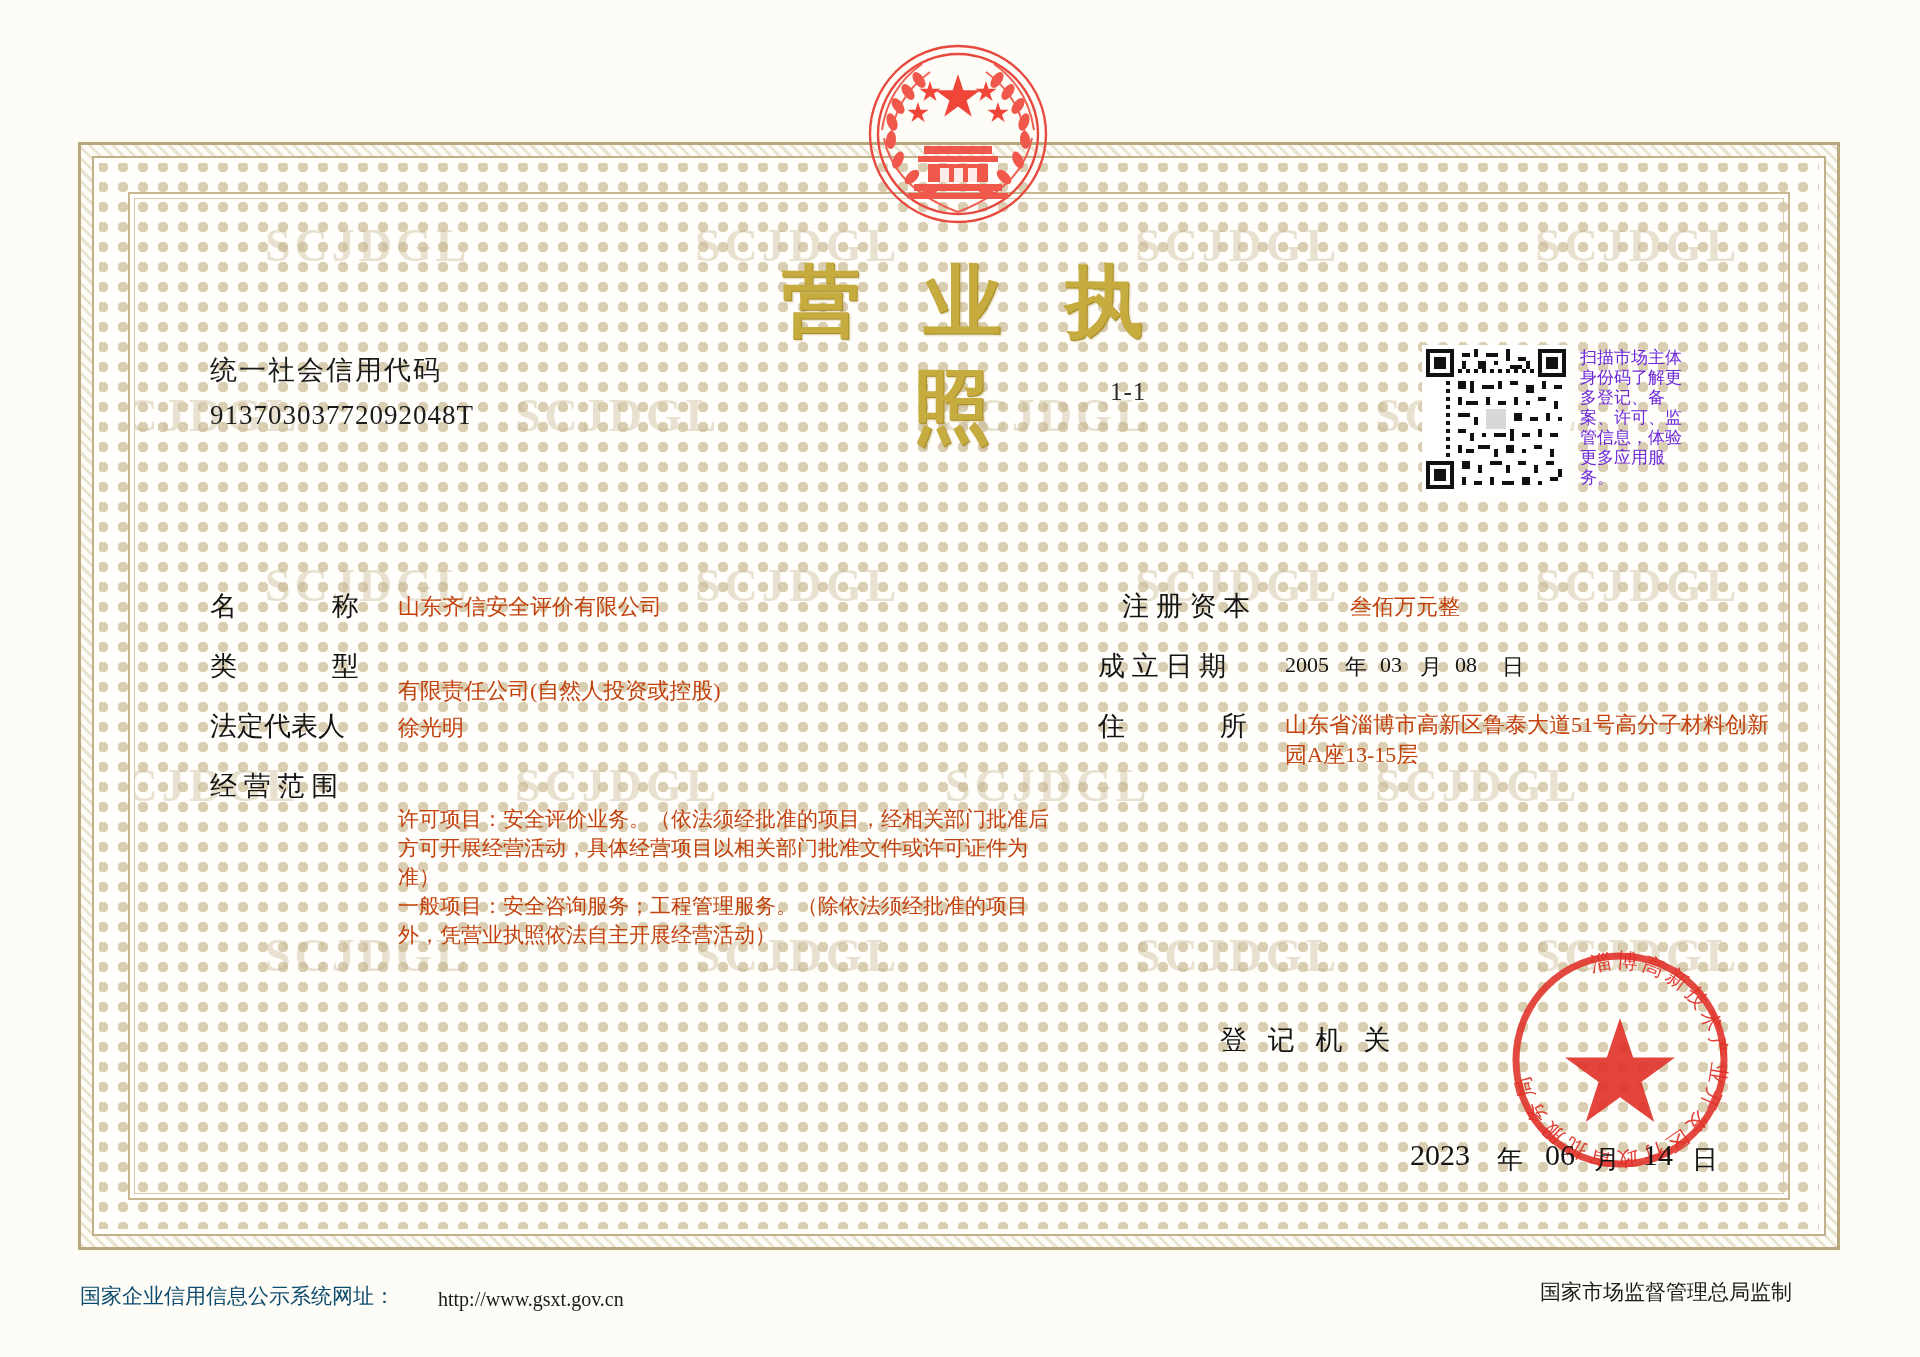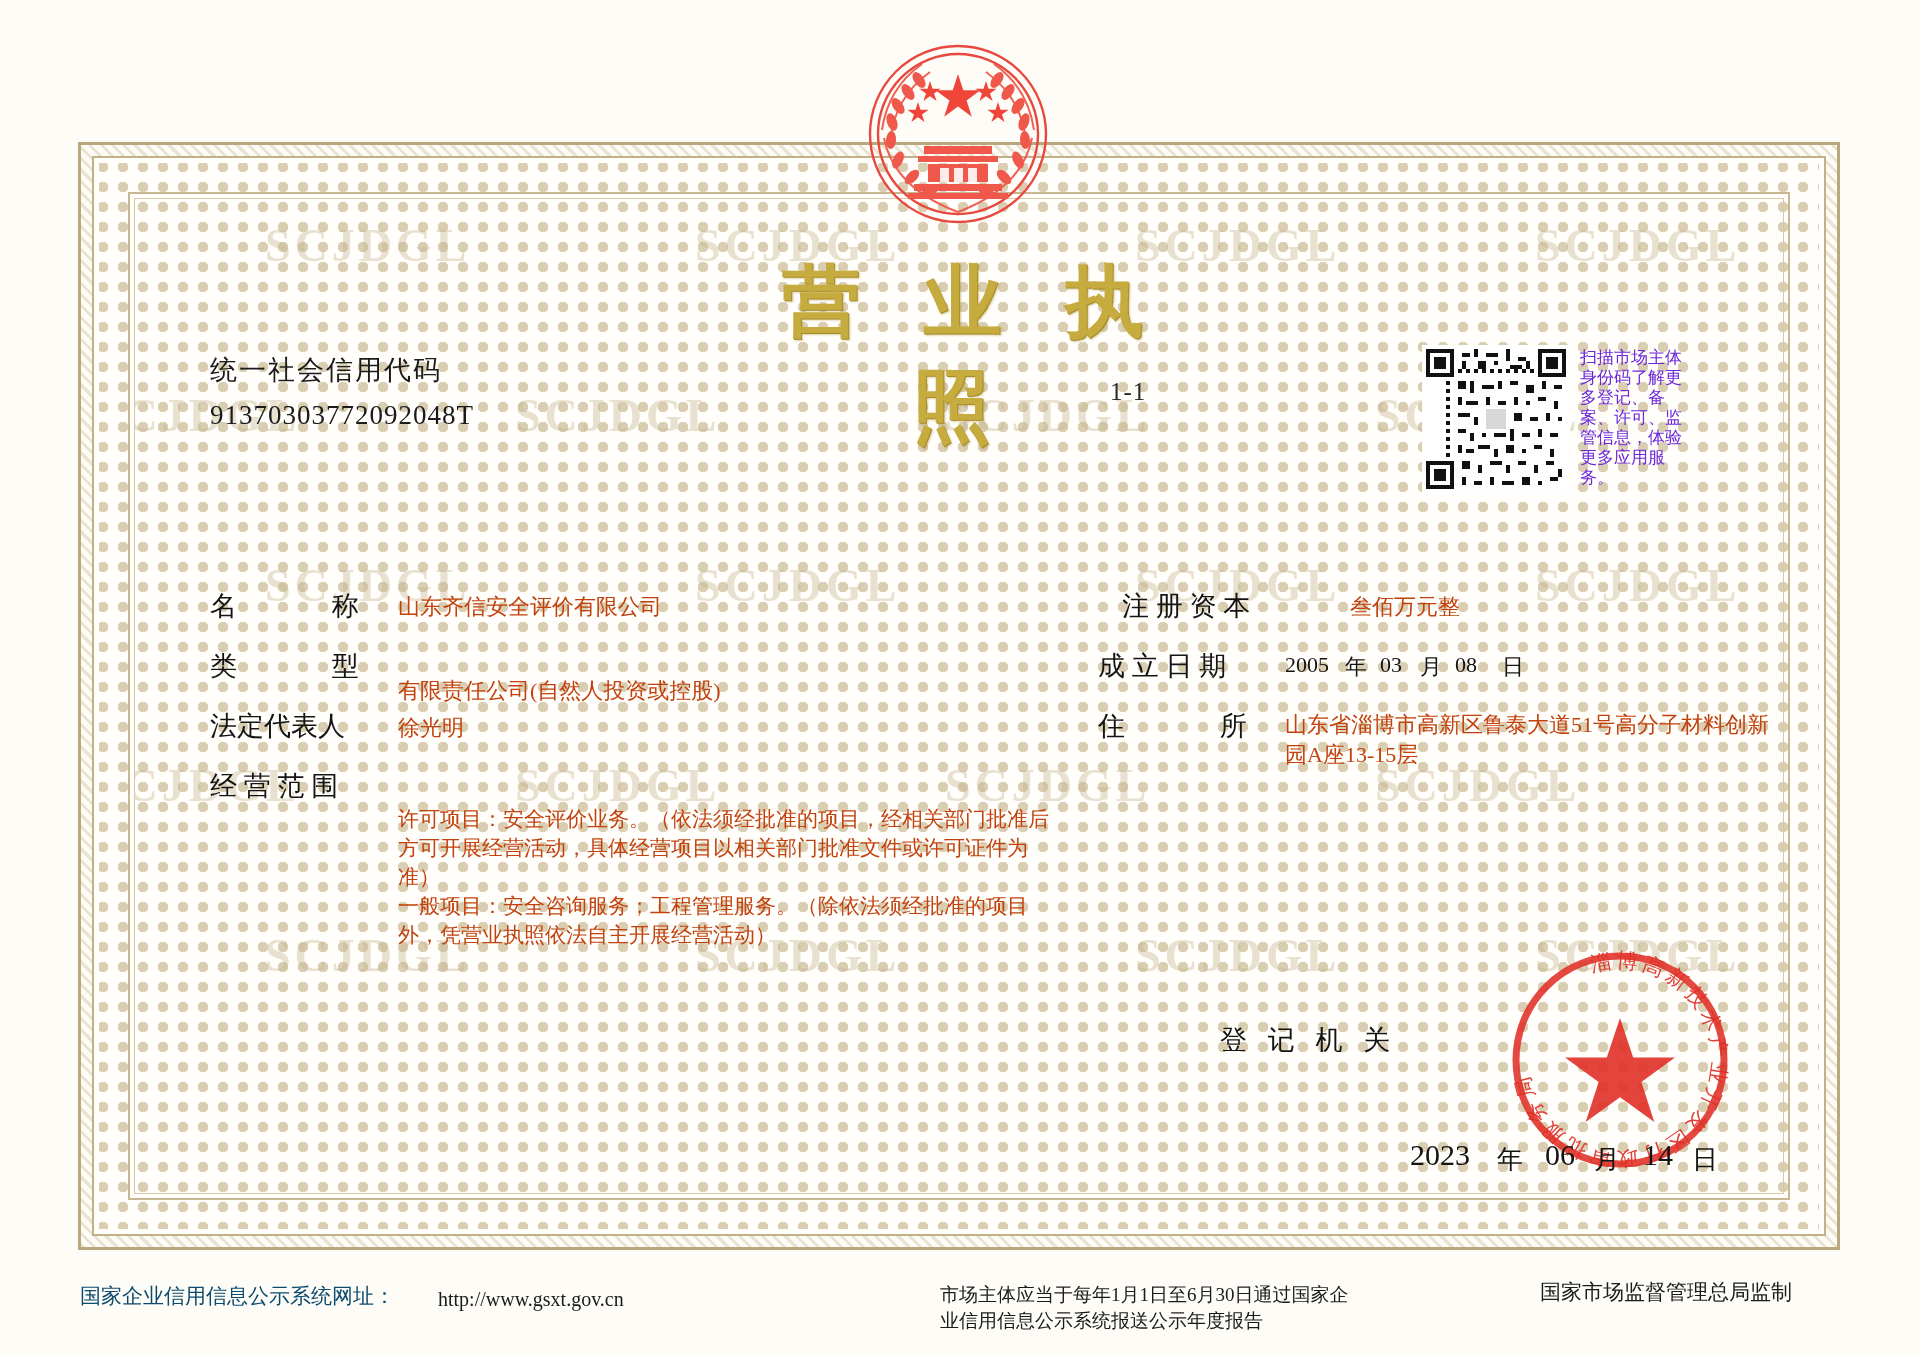--- a/index.html
+++ b/index.html
@@ -557,16 +557,15 @@
 
   <div class="issue-line" id="iss-year">2023</div>
   <div class="issue-line" id="iss-ych">年</div>
   <div class="issue-line" id="iss-month">06</div>
   <div class="issue-line" id="iss-mch">月</div>
   <div class="issue-line" id="iss-day">14</div>
   <div class="issue-line" id="iss-dch">日</div>
 
   <div class="footer-left">国家企业信用信息公示系统网址：</div>
   <a class="footer-url" href="#">http://www.gsxt.gov.cn</a>
-  <div class="footer-center">市场主体应当于每年1月1日至6月30日通过国家企业信用信息公示系统报送公示年度报告</div>
   <div class="footer-right">国家市场监督管理总局监制</div>
 
 </div>
 
 </body></html>

